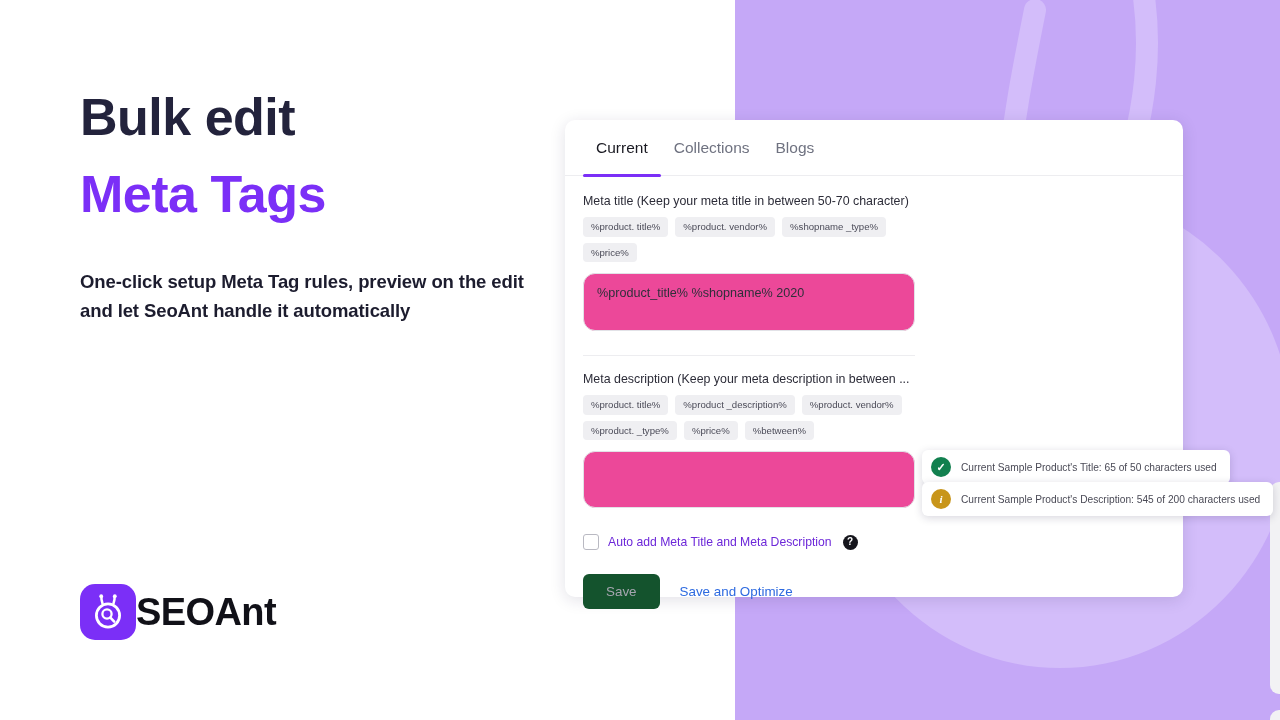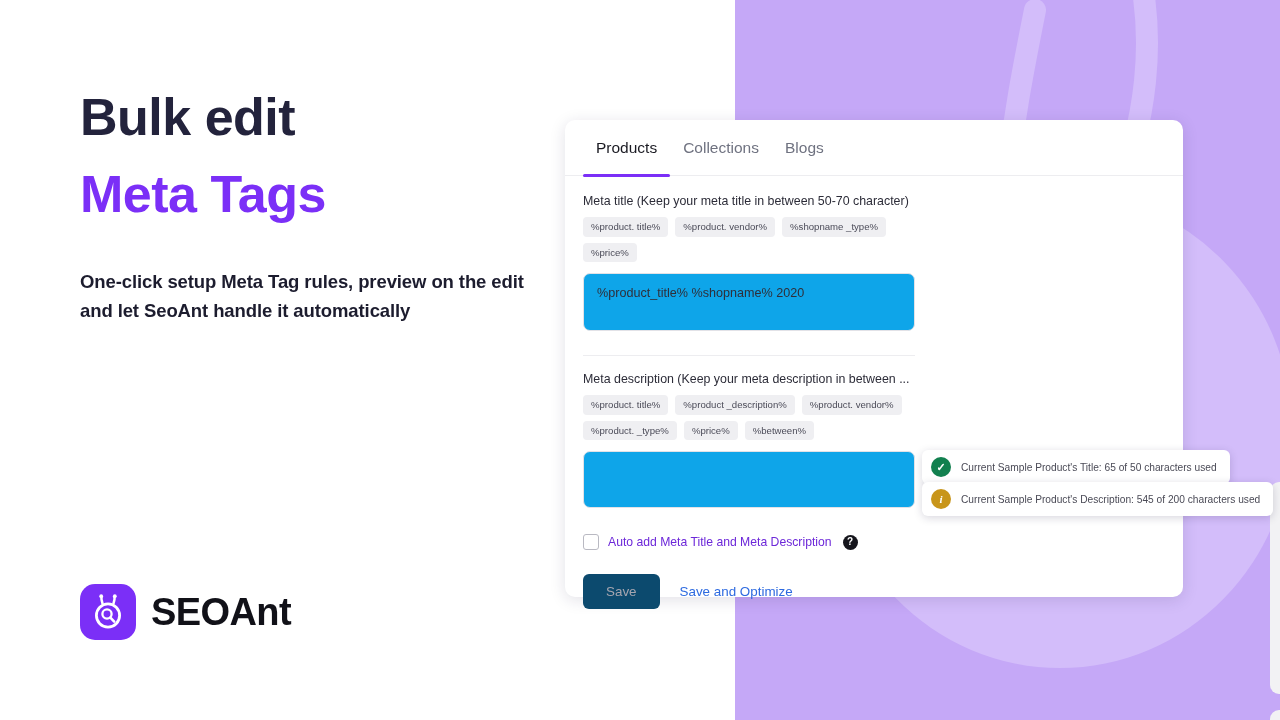--- a/index.html
+++ b/index.html
@@ -72,21 +72,20 @@
     letter-spacing: -0.1px;
   }
 
   
   .logo-row {
     position: absolute;
     left: 80px;
     top: 584px;
     display: flex;
     align-items: center;
-    gap: 15px;
   }
   .logo-mark {
     width: 56px;
     height: 56px;
     border-radius: 15px;
     background: #7b2ff7;
     display: flex;
     align-items: center;
     justify-content: center;
   }
@@ -175,22 +174,22 @@
     font-size: 9.6px;
     border-radius: 4px;
     padding: 5px 8px;
     white-space: nowrap;
     line-height: 1;
   }
   .ta {
     width: 100%;
     box-sizing: border-box;
     border: 1px solid #e2e2e7;
-    border-radius: 7px;
-    background: #0ea5e9;
+    border-radius: 12px;
+    background: #ec4899;
     font-family: "Liberation Sans", sans-serif;
     font-size: 12.6px;
     color: #2f2f3a;
     padding: 12px 13px;
     resize: none;
     outline: none;
   }
   .ta.title-ta { height: 58px; }
   .ta.desc-ta  { height: 57px; }
 
@@ -233,21 +232,21 @@
     margin-left: 2px;
   }
 
   .actions {
     display: flex;
     align-items: center;
     gap: 20px;
     margin-top: 24px;
   }
   .btn-save {
-    background: #0c4a6e;
+    background: #14532d;
     color: #a6a6b0;
     border: none;
     border-radius: 6px;
     font-size: 13.4px;
     font-family: "Liberation Sans", sans-serif;
     padding: 10px 23px;
   }
   .link-optimize {
     color: #2d6ae0;
     font-size: 13.4px;
@@ -344,21 +343,21 @@
         <path d="M22.4 25.6 L 26.2 29.6" stroke="#ffffff" stroke-width="2.6" stroke-linecap="round"></path>
       </svg>
     </div>
     <div class="logo-text">SEOAnt</div>
   </div>
 
   <div class="app-card">
 
     <div class="tabs">
       <div class="tab active">
-        <span>Products</span>
+        <span>Current</span>
       </div>
       <div class="tab">
         <span>Collections</span>
       </div>
       <div class="tab">
         <span>Blogs</span>
       </div>
     </div>
 
     <div class="card-body">

